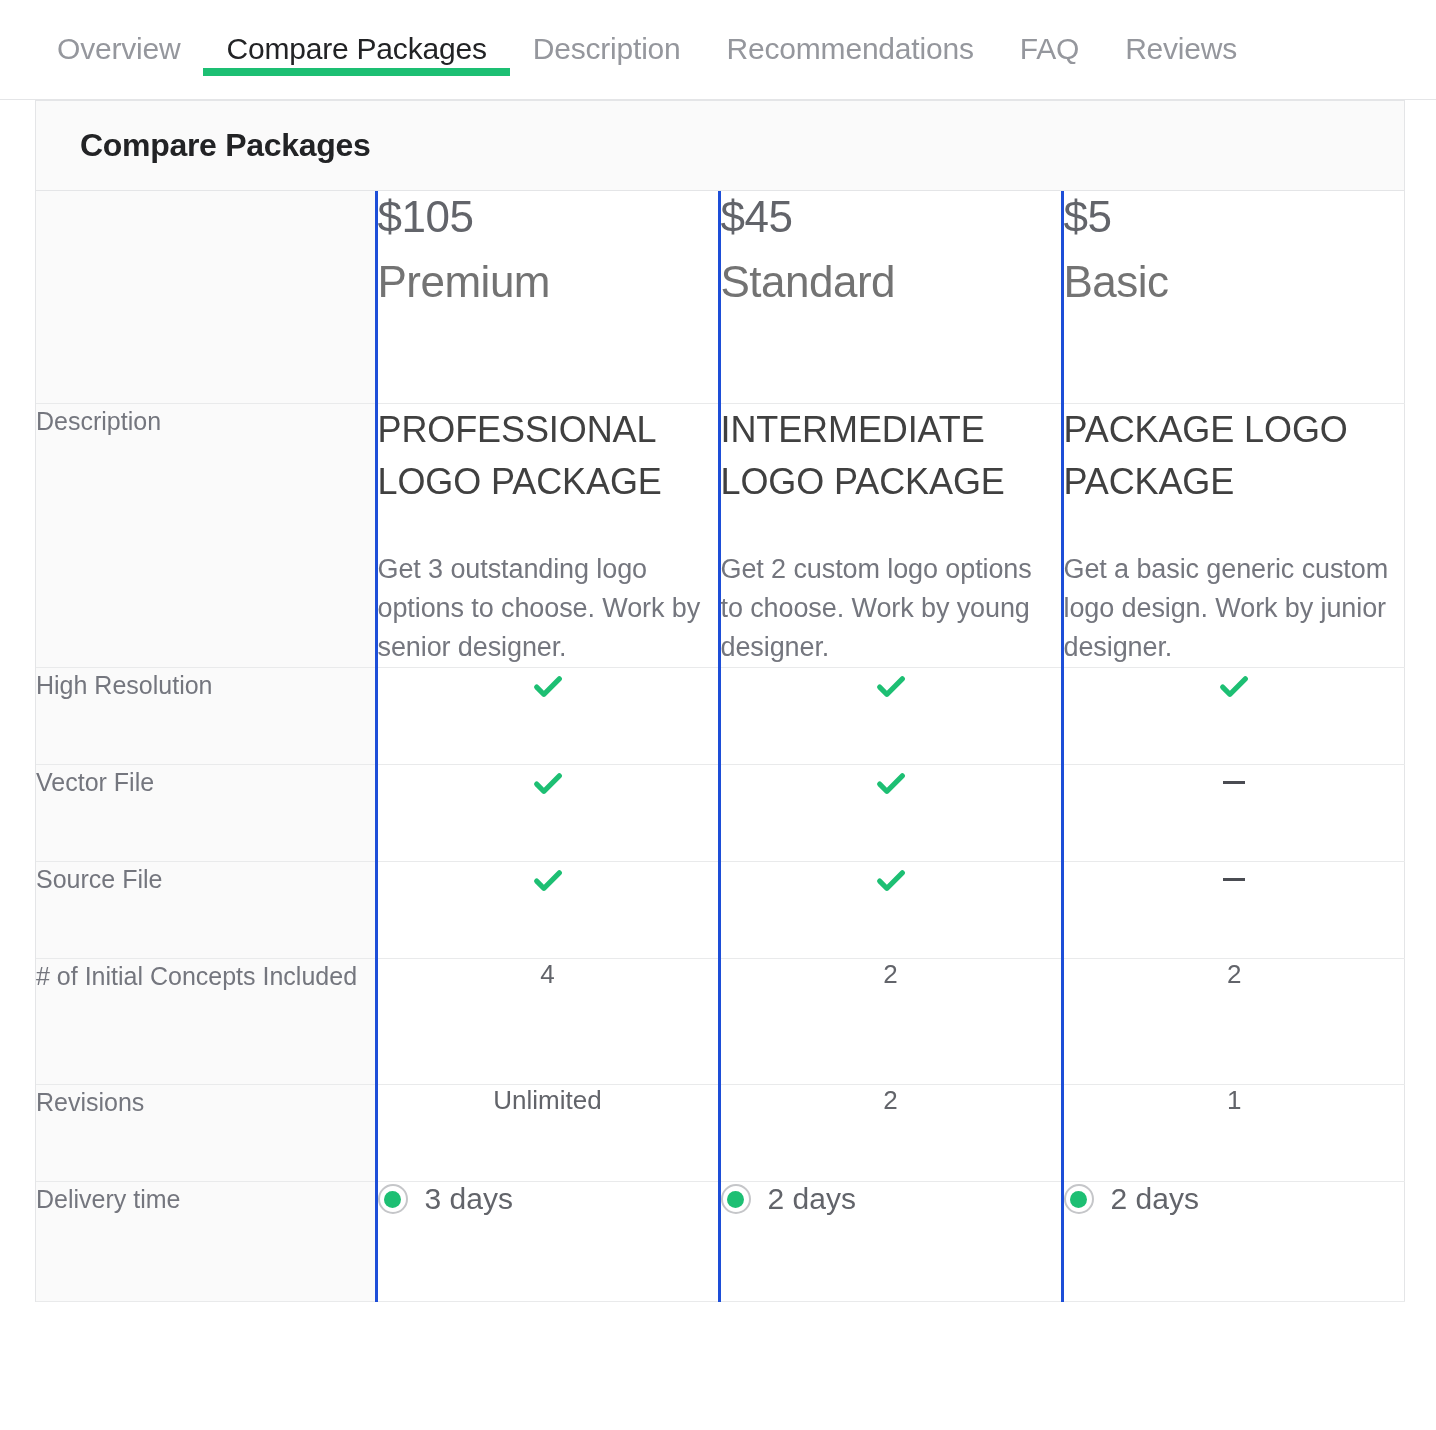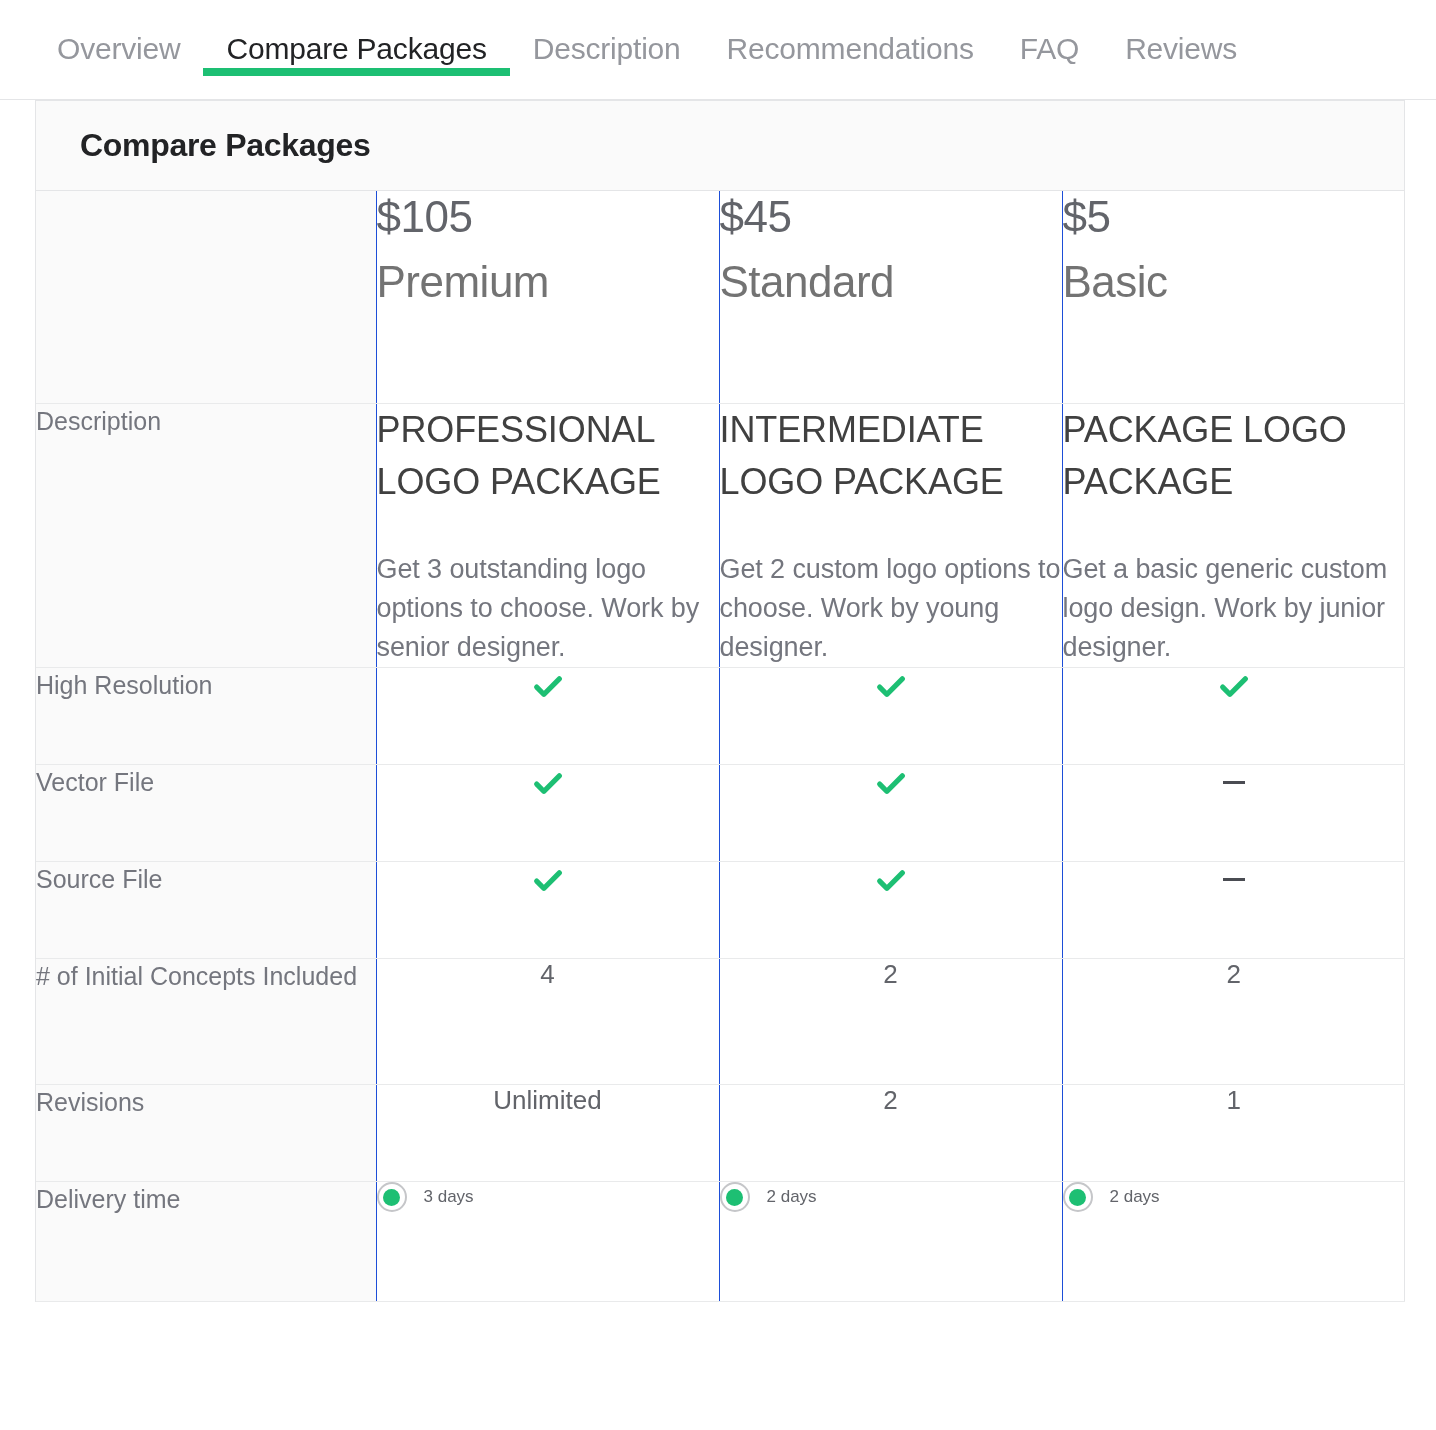--- a/index.html
+++ b/index.html
@@ -67,21 +67,21 @@
 
   table.cmp {
     border-collapse: collapse;
     width: 100%;
     table-layout: fixed;
   }
   table.cmp col.c-label { width: 340px; }
   table.cmp col.c-pkg   { width: 343px; }
 
   table.cmp td {
-    border-right: 1px solid #1d4ed8;
+    border-right: 3px solid #1d4ed8;
     border-bottom: 1px solid #e9eaeb;
     vertical-align: top;
     padding: 0;
   }
   table.cmp td:last-child { border-right: none; }
 
   
   .lbl {
     background: #fafafa;
     color: #74767e;
@@ -167,21 +167,21 @@
     justify-content: center;
     flex: none;
   }
   .radio i {
     display: block;
     width: 17px; height: 17px;
     border-radius: 50%;
     background: #1dbf73;
   }
   .radio-label {
-    font-size: 17px;
+    font-size: 30px;
     color: #62646a;
   }
 </style>
 </head>
 <body>
 
 <div class="tabbar">
   <div class="tab">
     <span>Overview</span>
   </div>

